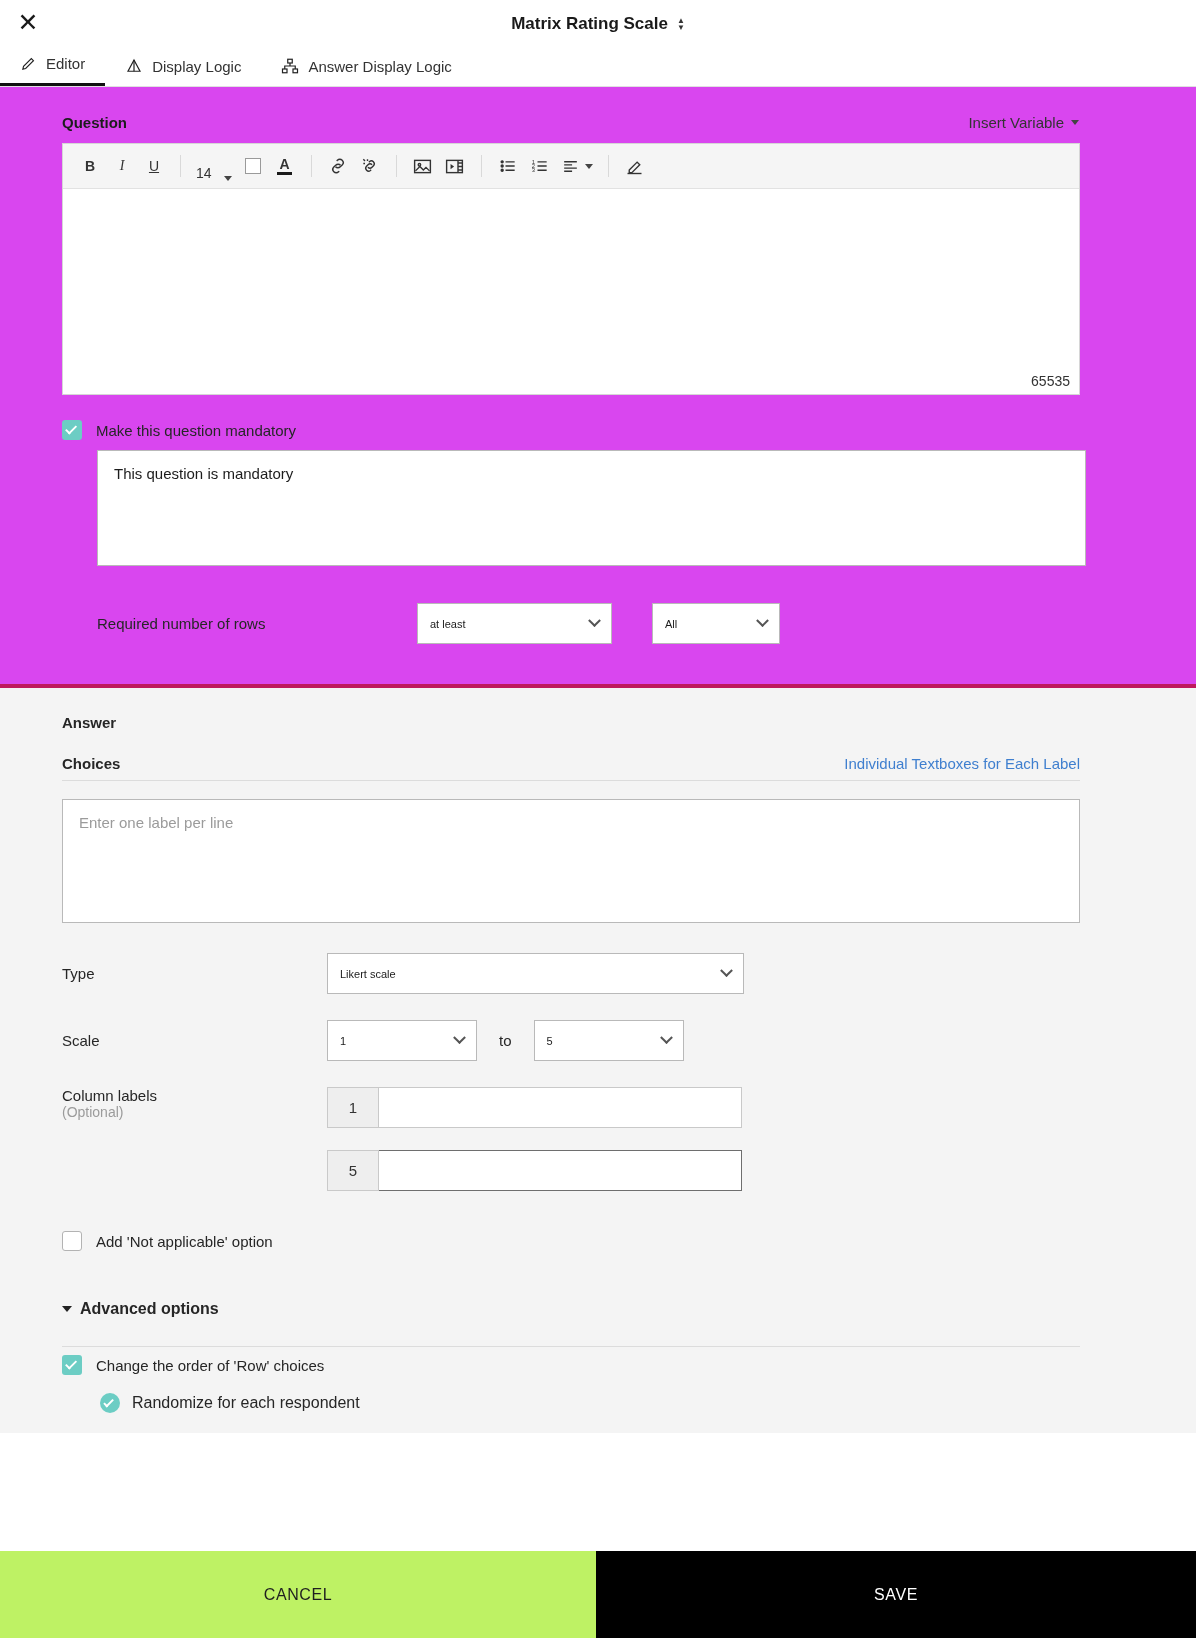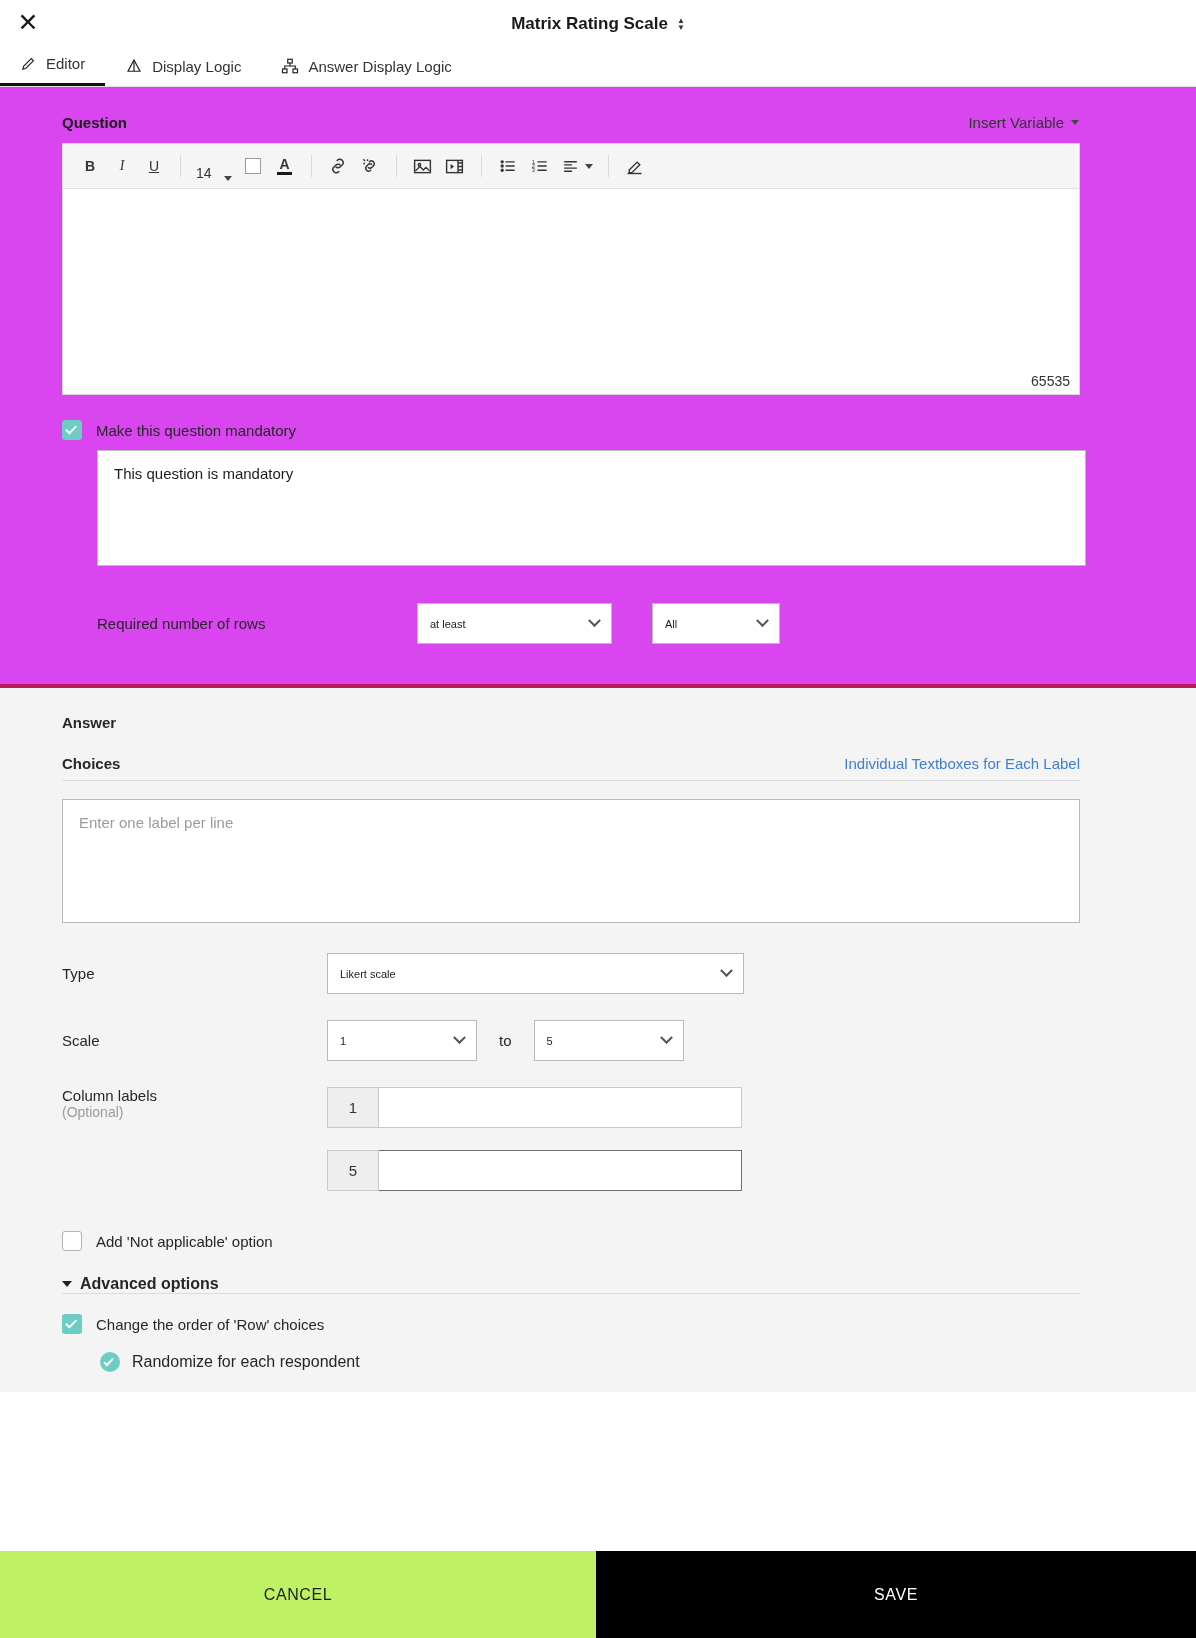--- a/index.html
+++ b/index.html
@@ -195,25 +195,25 @@
   }
   .collab-input {
     width: 363px; height: 41px;
     border: 1px solid #c9c9c9; border-left: none;
     background: #fff; padding: 0 12px;
     font-size: 15px; font-family: "Liberation Sans", sans-serif;
   }
   .collab-input.focused { border: 1px solid #6e6e6e; border-left: none; }
 
   .adv {
-    margin-top: 24px;
+    margin-top: 49px;
     display: flex; align-items: center; gap: 8px;
     font-size: 16px; font-weight: bold; cursor: pointer;
     width: 1018px;
-    padding-bottom: 0;
+    padding-bottom: 28px;
     border-bottom: 1px solid #dcdcdc;
   }
   .adv .tri {
     width: 0; height: 0;
     border-left: 5px solid transparent;
     border-right: 5px solid transparent;
     border-top: 6px solid #222;
   }
 
   .radio-row { display: flex; align-items: center; gap: 12px; margin: 18px 0 0 38px; }
@@ -465,21 +465,21 @@
       <div class="row-check" style="margin-top:40px">
         <span class="cb off"></span>
         <span class="lbl">Add 'Not applicable' option</span>
       </div>
 
       <div class="adv">
         <span class="tri"></span>
         <span>Advanced options</span>
       </div>
 
-      <div class="row-check" style="margin-top:20px">
+      <div class="row-check" style="margin-top:8px">
         <span class="cb on">
             <span class="tick"></span>
           </span>
         <span class="lbl">Change the order of 'Row' choices</span>
       </div>
 
       <div class="radio-row">
         <span class="radio">
             <span class="tick"></span>
           </span>

